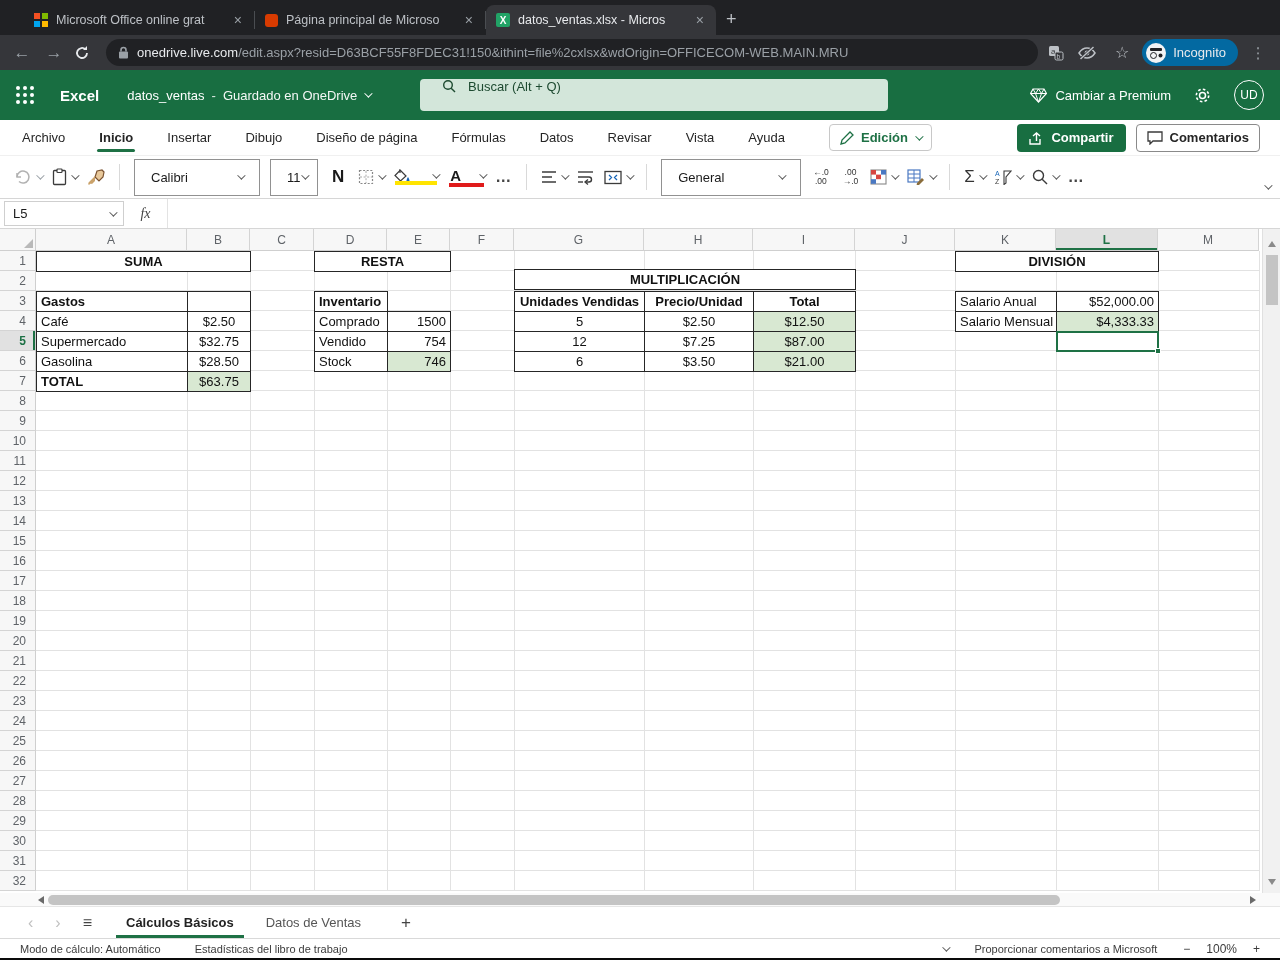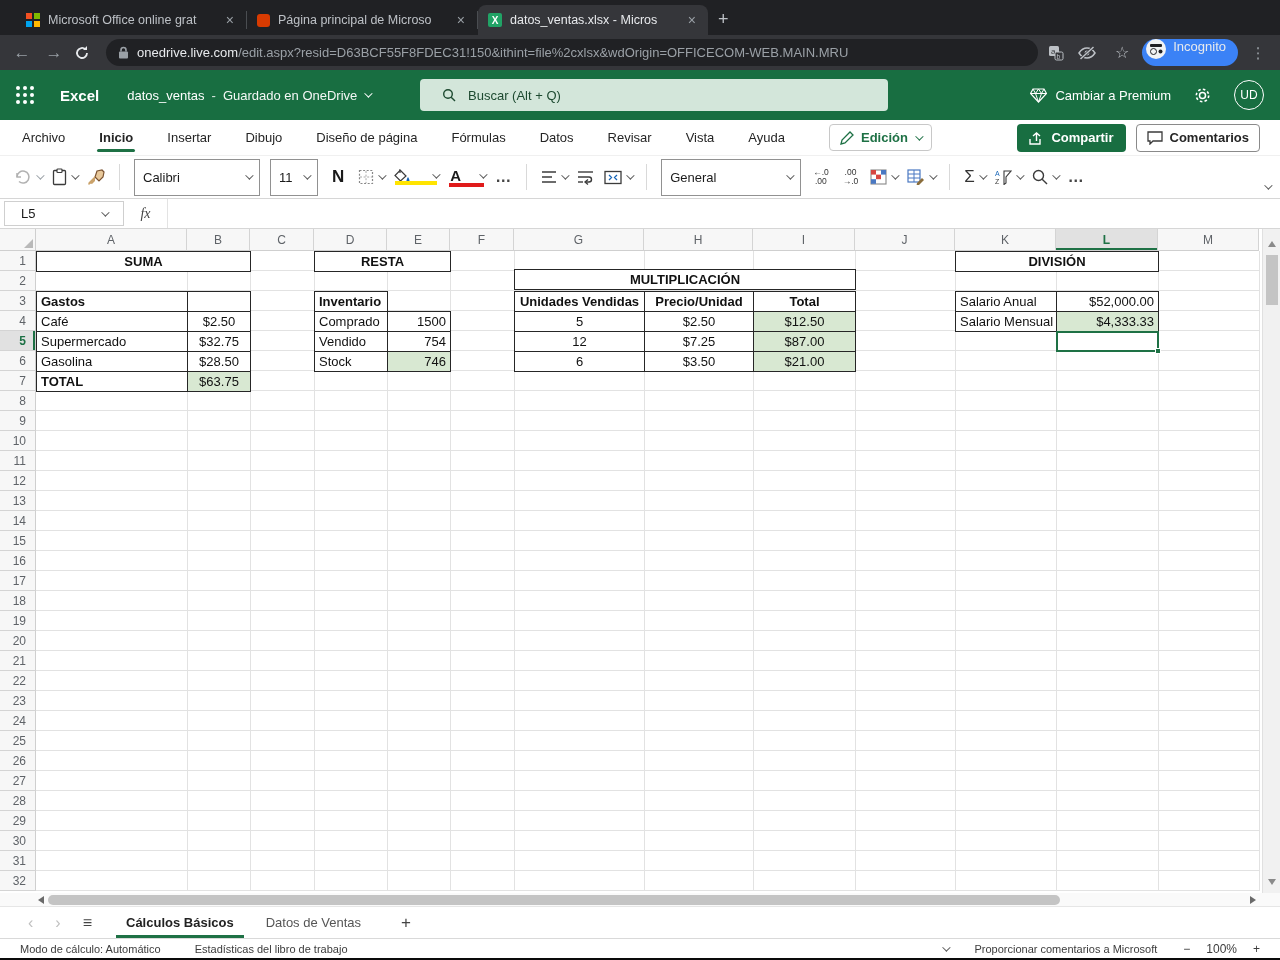--- a/index.html
+++ b/index.html
@@ -1,55 +1,55 @@
 <!DOCTYPE html>
 <html><head>
 <meta charset="utf-8">
 <style>
   * { margin:0; padding:0; box-sizing:border-box; }
   body { font-family:"Liberation Sans", sans-serif; background:#000; }
   .screen { position:relative; width:1280px; height:960px; background:#fff; overflow:hidden; }
 
   
-  .tabstrip { height:35px; background:#202124; display:flex; align-items:flex-end; padding-left:16px; }
+  .tabstrip { height:35px; background:#202124; display:flex; align-items:flex-end; padding-left:24px; }
   .btab { width:230px; height:30px; display:flex; align-items:center; gap:8px; padding:0 8px 0 10px;
           color:#bdc1c6; font-size:12.5px; border-radius:8px 8px 0 0; position:relative; }
   .btab .ttl { flex:1; white-space:nowrap; overflow:hidden; }
   .btab.active { background:#35363a; color:#e8eaed; }
   .btab .x { color:#9aa0a6; font-size:14px; padding:0 4px; cursor:default; }
   .tabdiv { width:1px; height:18px; background:#4a4d51; margin-bottom:6px; }
   .newtab { color:#bdc1c6; font-size:18px; margin:0 0 5px 10px; }
   .mslogo { width:14px; height:14px; display:grid; grid-template-columns:6px 6px; grid-template-rows:6px 6px; gap:2px; flex:none; }
   .mslogo span { display:block; }
   .offlogo { width:13px; height:13px; border-radius:3px; background:#d83b01; flex:none; }
   .xllogo { width:14px; height:14px; border-radius:2px; background:#21a366; color:#fff; font-size:10px; font-weight:bold;
             display:flex; align-items:center; justify-content:center; flex:none; }
 
   .navbar { height:35px; background:#35363a; display:flex; align-items:center; padding:0 10px; gap:8px; }
   .navbtn { color:#9aa0a6; font-size:17px; width:24px; text-align:center; }
   .urlpill { flex:1; height:27px; background:#202124; border-radius:14px; display:flex; align-items:center;
              padding:0 12px; gap:8px; font-size:13px; color:#9aa0a6; overflow:hidden; }
   .urlpill .host { color:#e8eaed; }
   .urlpill .path { color:#9aa0a6; white-space:nowrap; overflow:hidden; }
   .pillicons { display:flex; align-items:center; gap:14px; margin-left:2px; }
-  .incog { height:27px; background:#3b82f6; border-radius:14px; display:flex; align-items:flex-start; gap:7px;
+  .incog { height:27px; background:#0369a1; border-radius:14px; display:flex; align-items:center; gap:7px;
            padding:0 12px 0 4px; color:#e8eaed; font-size:13px; }
   .incogball { width:20px; height:20px; background:#f1f3f4; border-radius:50%; position:relative; }
   .incogball::before { content:""; position:absolute; left:4px; top:5px; width:12px; height:3px; background:#202124; border-radius:1px; }
   .incogball::after { content:""; position:absolute; left:4px; top:9px; width:5px; height:5px; border:1.5px solid #202124;
                       border-radius:50%; box-shadow:7px 0 0 -1.5px #202124; }
 
   
   .appbar { height:50px; background:#186e41; display:flex; align-items:center; padding:0 16px; color:#fff; position:relative; }
   .waffle { display:grid; grid-template-columns:repeat(3,4px); grid-template-rows:repeat(3,4px); gap:3px; margin-right:26px; }
   .waffle i { background:#fff; border-radius:50%; }
   .appname { font-size:15px; font-weight:bold; margin-right:28px; }
   .doctitle { font-size:13px; display:flex; align-items:center; gap:7px; }
   .searchbox { position:absolute; left:420px; width:468px; height:32px; top:9px; background:#d3e6da; border-radius:4px;
-               display:flex; align-items:center; justify-content:flex-start; padding-left:22px; gap:12px;
+               display:flex; align-items:flex-start; justify-content:flex-start; padding-left:22px; gap:12px;
                color:#1d4a30; font-size:13px; }
   .appright { margin-left:auto; display:flex; align-items:center; gap:22px; }
   .premium { display:flex; align-items:center; gap:8px; font-size:13px; }
   .avatar { width:30px; height:30px; border:1.5px solid #fff; border-radius:50%; display:flex; align-items:center;
             justify-content:center; font-size:12px; }
 
   
   .ribbonrow { height:36px; background:#fff; display:flex; align-items:center; padding:0 20px; gap:30px;
                border-bottom:1px solid #f0f0f0; position:relative; }
   .rtab { font-size:13px; color:#252525; position:relative; padding:8px 2px; white-space:nowrap; }
@@ -66,34 +66,34 @@
   
   .toolbar { height:43px; background:#fff; border-bottom:1px solid #d6d6d6; display:flex; align-items:center;
              padding:0 14px; gap:10px; position:relative; color:#3b3b3b; }
   .tbtn { display:flex; align-items:center; gap:4px; }
   .tdiv { width:1px; height:26px; background:#d9d9d9; margin:0 4px; }
   .chev { width:6px; height:6px; border-right:1.4px solid #5a5a5a; border-bottom:1.4px solid #5a5a5a;
           transform:rotate(45deg) translateY(-2px); display:inline-block; flex:none; }
   .chev.lite { border-color:#9aa0a6; }
   .chev.white { border-color:#fff; }
   .combo { height:37px; border:1px solid #919191; display:flex; align-items:center; justify-content:space-between;
-           padding:0 8px; font-size:13px; color:#1a1a1a; background:#fff; }
+           padding:0 16px; font-size:13px; color:#1a1a1a; background:#fff; }
   .boldN { font-size:17px; font-weight:bold; color:#1a1a1a; padding:0 4px; }
   .colorbtn { position:relative; padding-bottom:3px; }
   .colorbar { position:absolute; left:1px; right:1px; bottom:0; height:4px; }
   .decbtn { display:flex; flex-direction:column; align-items:center; font-size:8.5px; line-height:9px; color:#333; padding:0 2px; }
   .sigma { font-size:17px; color:#333; }
   .dots { font-size:16px; font-weight:bold; color:#444; letter-spacing:1px; line-height:10px; }
   .ribcollapse { position:absolute; right:10px; bottom:4px; }
   .undo-disabled svg { opacity:.45; }
 
   
   .fbar { height:30px; display:flex; align-items:stretch; border-bottom:1px solid #d6d6d6; background:#fff; }
   .namebox { width:120px; border:1px solid #cfcfcf; margin:2px 0 2px 4px; display:flex; align-items:center;
-             justify-content:space-between; padding:0 16px; font-size:13px; color:#1a1a1a; }
+             justify-content:space-between; padding:0 8px; font-size:13px; color:#1a1a1a; }
   .fxzone { width:44px; display:flex; align-items:center; justify-content:center; font-size:14px; color:#444;
             font-family:"Liberation Serif", serif; font-style:italic; border-right:1px solid #e3e3e3; }
   .finput { flex:1; }
 
   
   .gridwrap { position:relative; height:664px; background:#fff; overflow:hidden; }
   #grid { position:absolute; left:0; top:0; width:1262px; height:664px; }
   .corner { position:absolute; left:0; top:0; width:36px; height:22px; background:#f7f7f7;
             border-right:1px solid #cfcfcf; border-bottom:1px solid #cfcfcf; }
   .corner::after { content:""; position:absolute; right:2px; bottom:2px; width:0; height:0;

